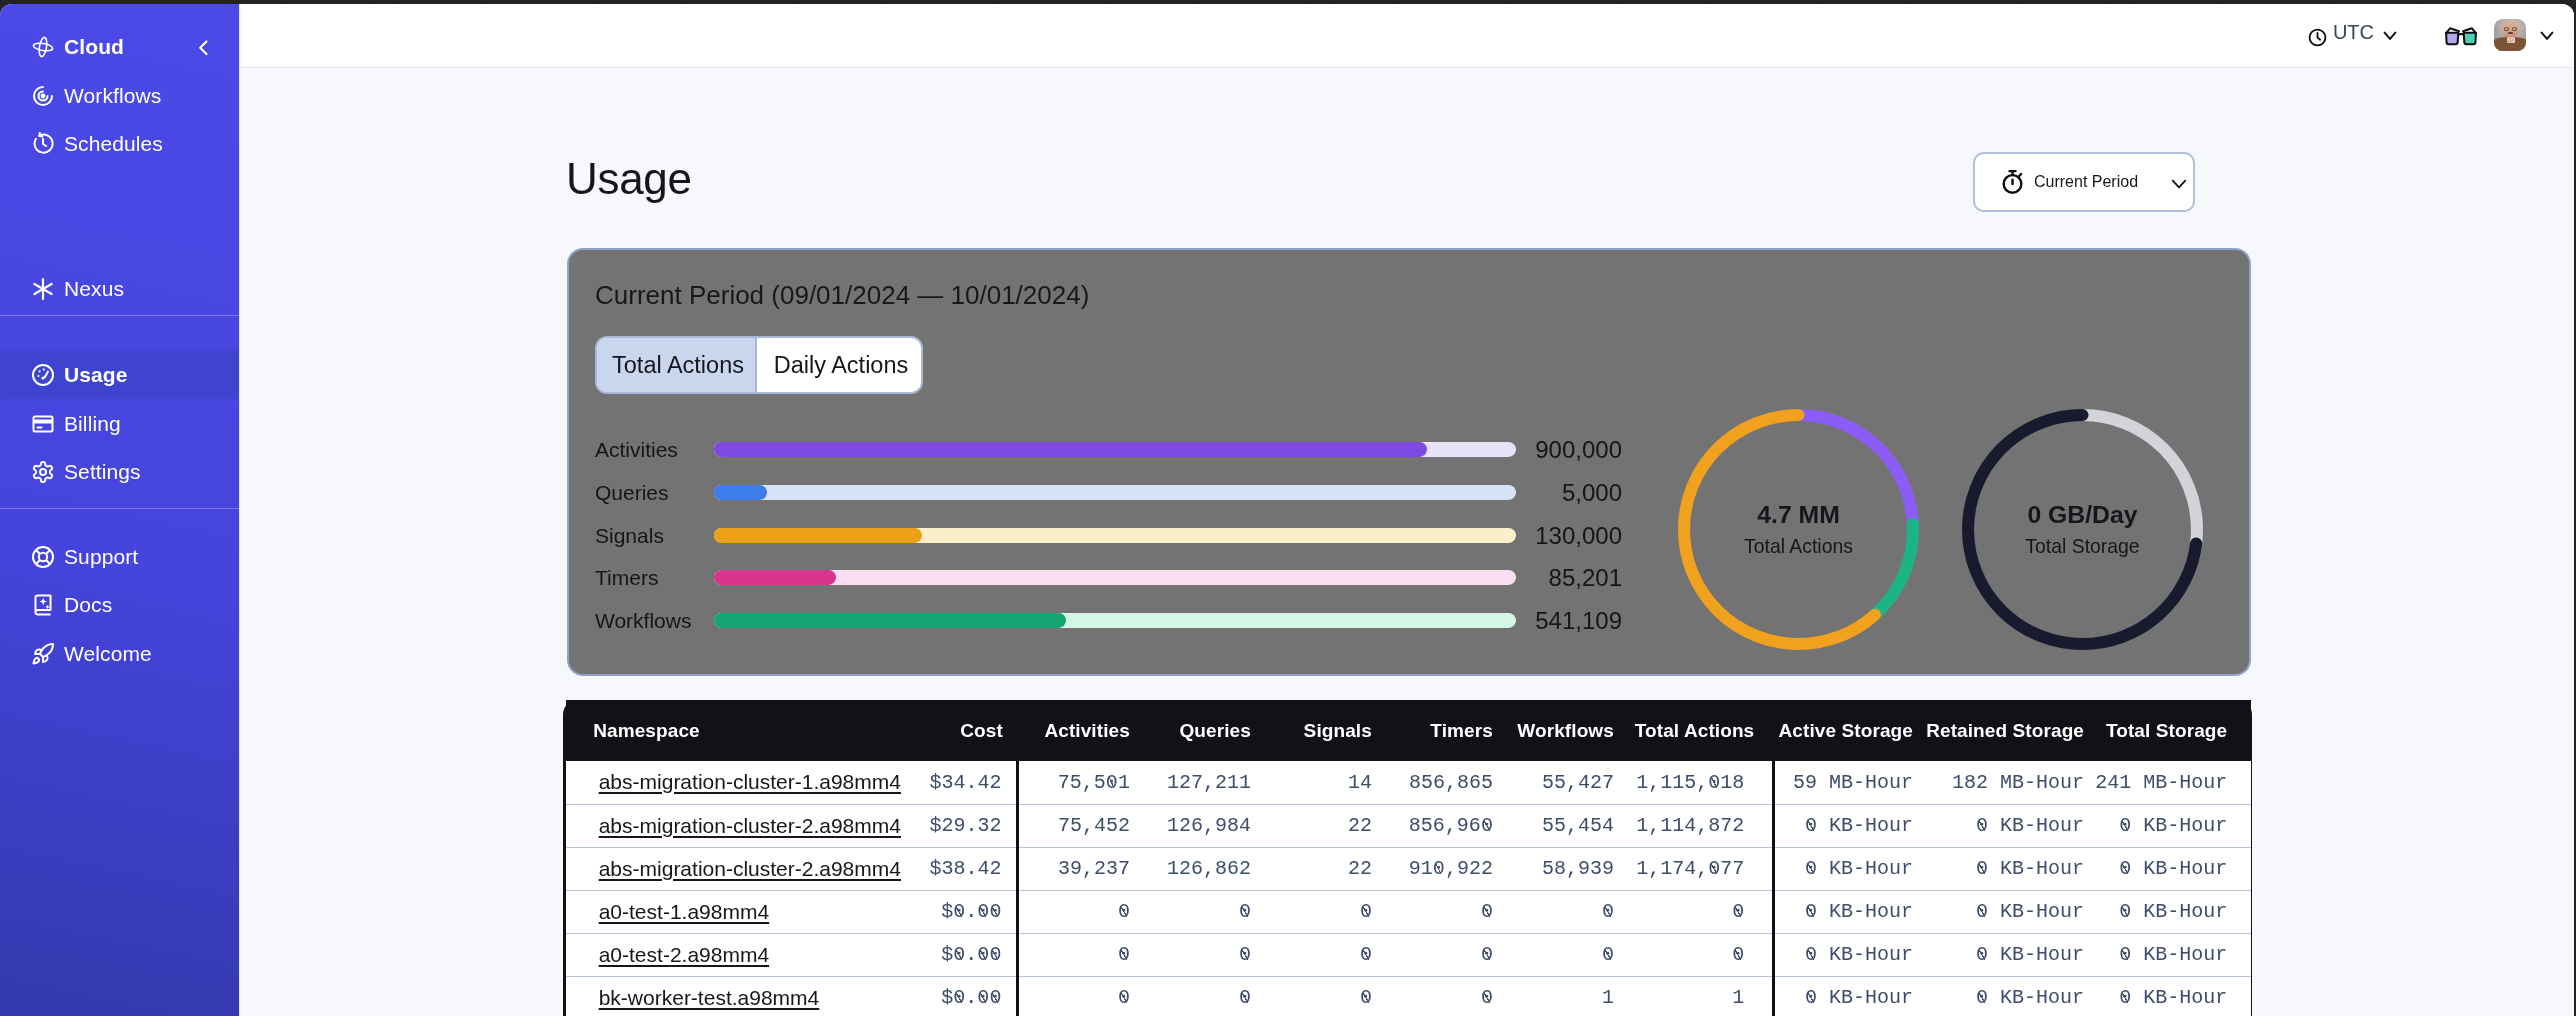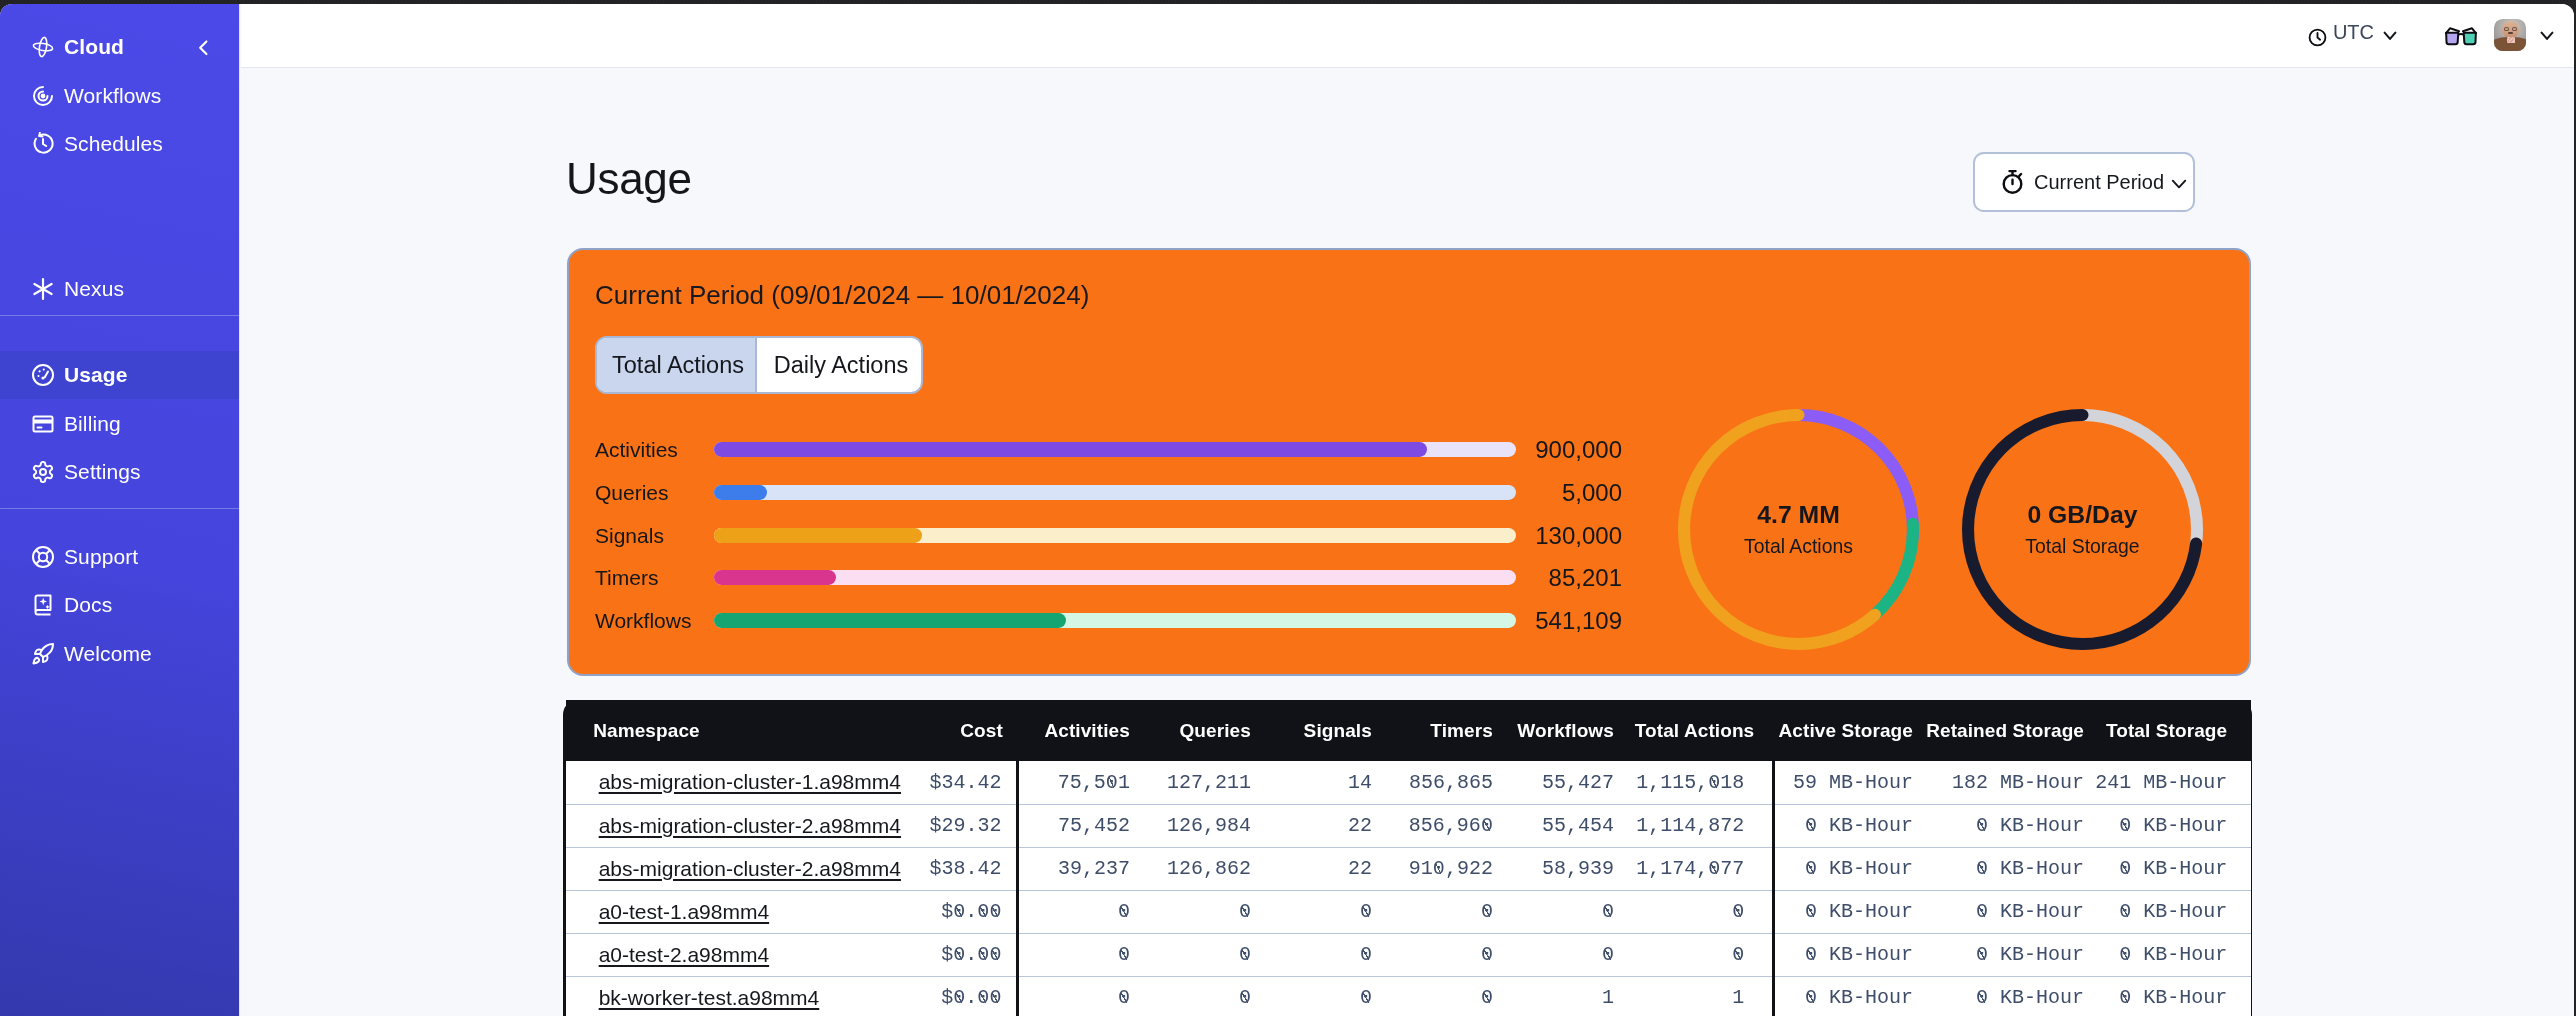--- a/index.html
+++ b/index.html
@@ -12,23 +12,23 @@
 .nav span{position:absolute;left:64px;top:50%;transform:translateY(-50%);font-size:21px;letter-spacing:0.1px}
 .nav.sel{background:#3e44d0}
 .nav.sel span{font-weight:700}
 .hr{position:absolute;left:0;width:100%;height:1.3px;background:rgba(255,255,255,.28)}
 
 #tb{position:absolute;left:241px;top:0;right:0;height:64px;background:#fff;border-bottom:1.3px solid #e4e6ee}
 
 #ct{position:absolute;left:241px;top:65px;right:0;bottom:0;background:#f7f8fc}
 h1{position:absolute;left:566px;top:150px;font-size:44px;font-weight:500;color:#141619;letter-spacing:-0.3px}
 #pbtn{position:absolute;left:1973px;top:148px;width:222px;height:60px;background:#fff;border:2px solid #b3c0da;border-radius:10.7px;white-space:nowrap}
-#pbtn span{position:absolute;left:59px;top:50%;transform:translateY(-50%);font-size:20px;font-weight:500;color:#16181e}
-
-#card{position:absolute;left:567px;top:244px;width:1684px;height:428px;background:#f97316;border:2px solid #8fa3c8;border-radius:16px}
+#pbtn span{position:absolute;left:59px;top:50%;transform:translateY(-50%);font-size:16px;font-weight:500;color:#16181e}
+
+#card{position:absolute;left:567px;top:244px;width:1684px;height:428px;background:#737373;border:2px solid #8fa3c8;border-radius:16px}
 #card h2{position:absolute;left:26px;top:29.5px;font-size:26px;font-weight:500;color:#17191f}
 #seg{position:absolute;left:26px;top:86px;width:328px;height:58px;border:2px solid #a9b8d6;border-radius:12px;background:#fff;overflow:hidden}
 #seg .a{position:absolute;left:0;top:0;width:160px;height:100%;background:#c9d6ee;border-right:2px solid #a9b8d6}
 #seg i{position:absolute;top:50%;transform:translateY(-50%);font-style:normal;font-size:23.5px;color:#15171d;text-align:center}
 #seg i.t1{left:0;width:162px}#seg i.t2{left:162px;width:164px}
 .brow{position:absolute;left:0;height:43px;width:1073px}
 .brow b{position:absolute;left:26px;top:50%;transform:translateY(-50%);font-size:21px;font-weight:400;color:#141619}
 .brow .tr{position:absolute;left:145px;top:50%;margin-top:-7.4px;width:802px;height:14.8px;border-radius:7.4px}
 .brow .fl{position:absolute;left:0;top:0;height:14.8px;border-radius:7.4px}
 .brow u{position:absolute;left:947px;width:106px;top:50%;transform:translateY(-50%);text-decoration:none;text-align:right;font-size:24px;color:#141619}

